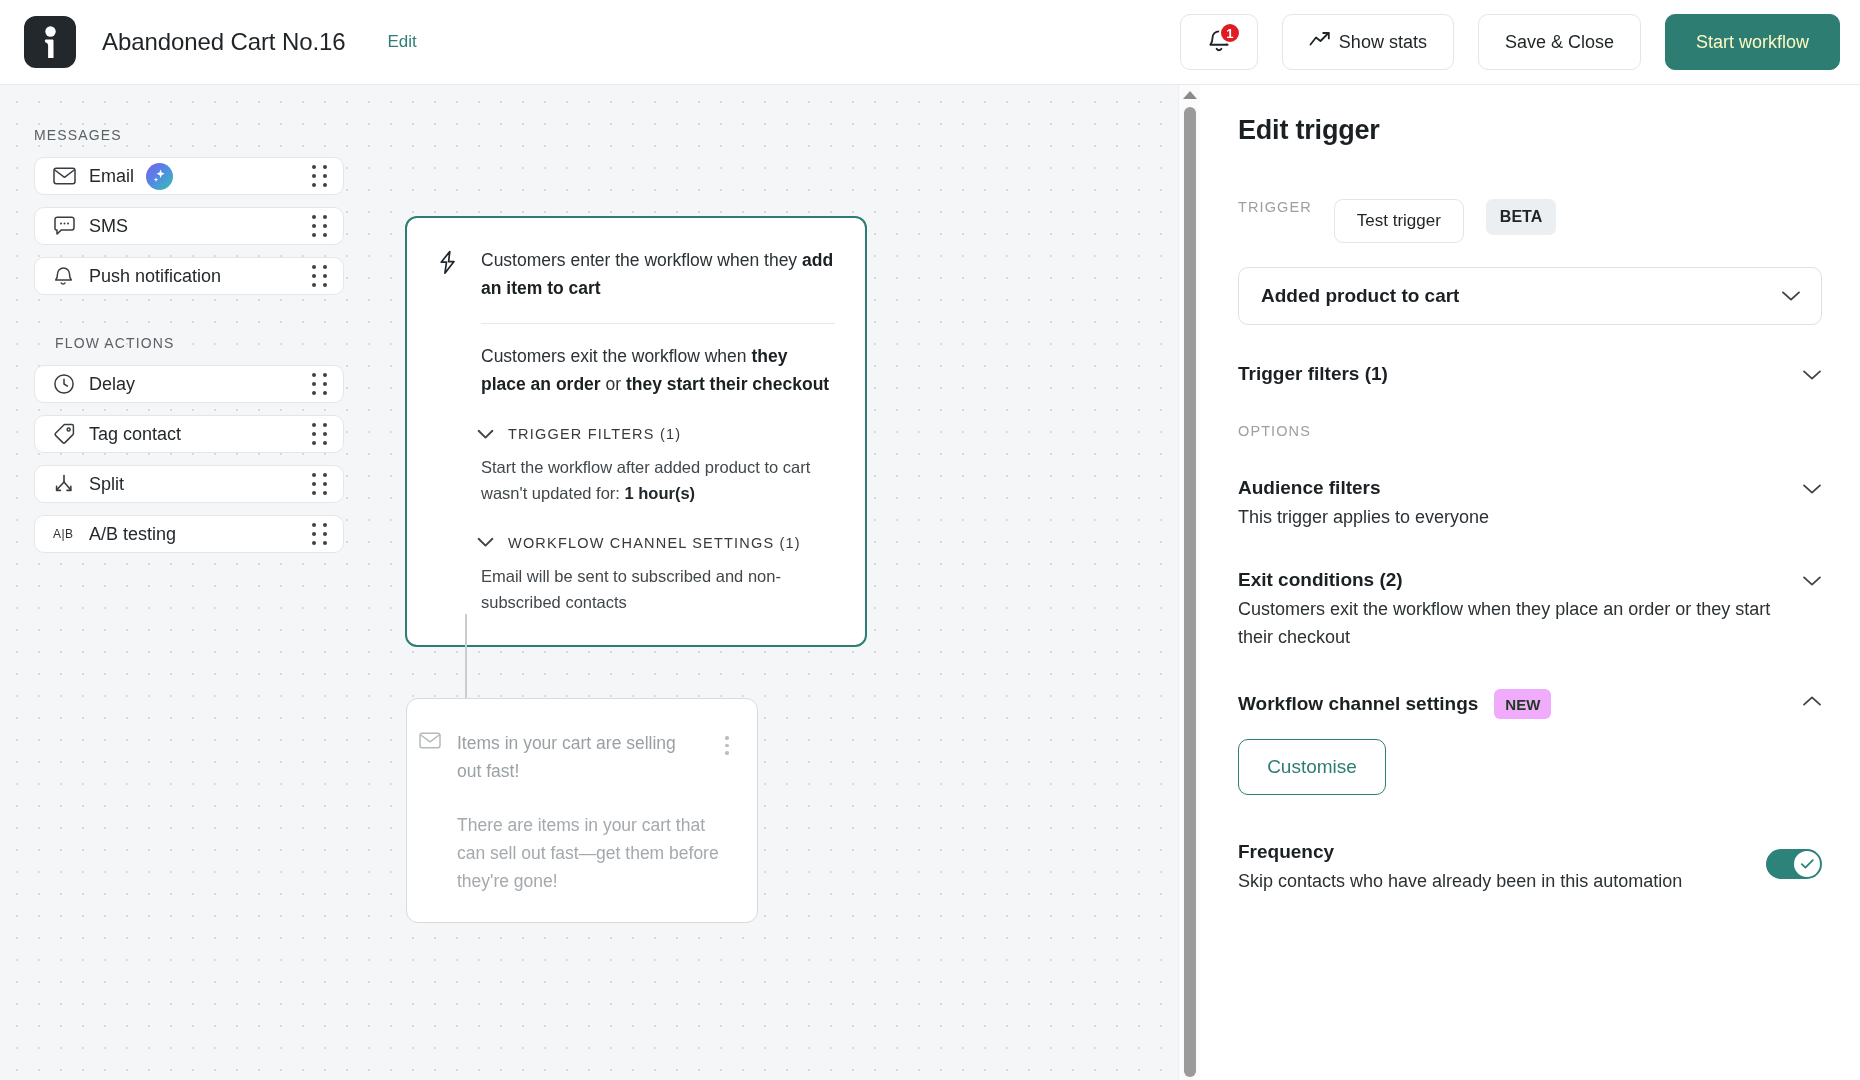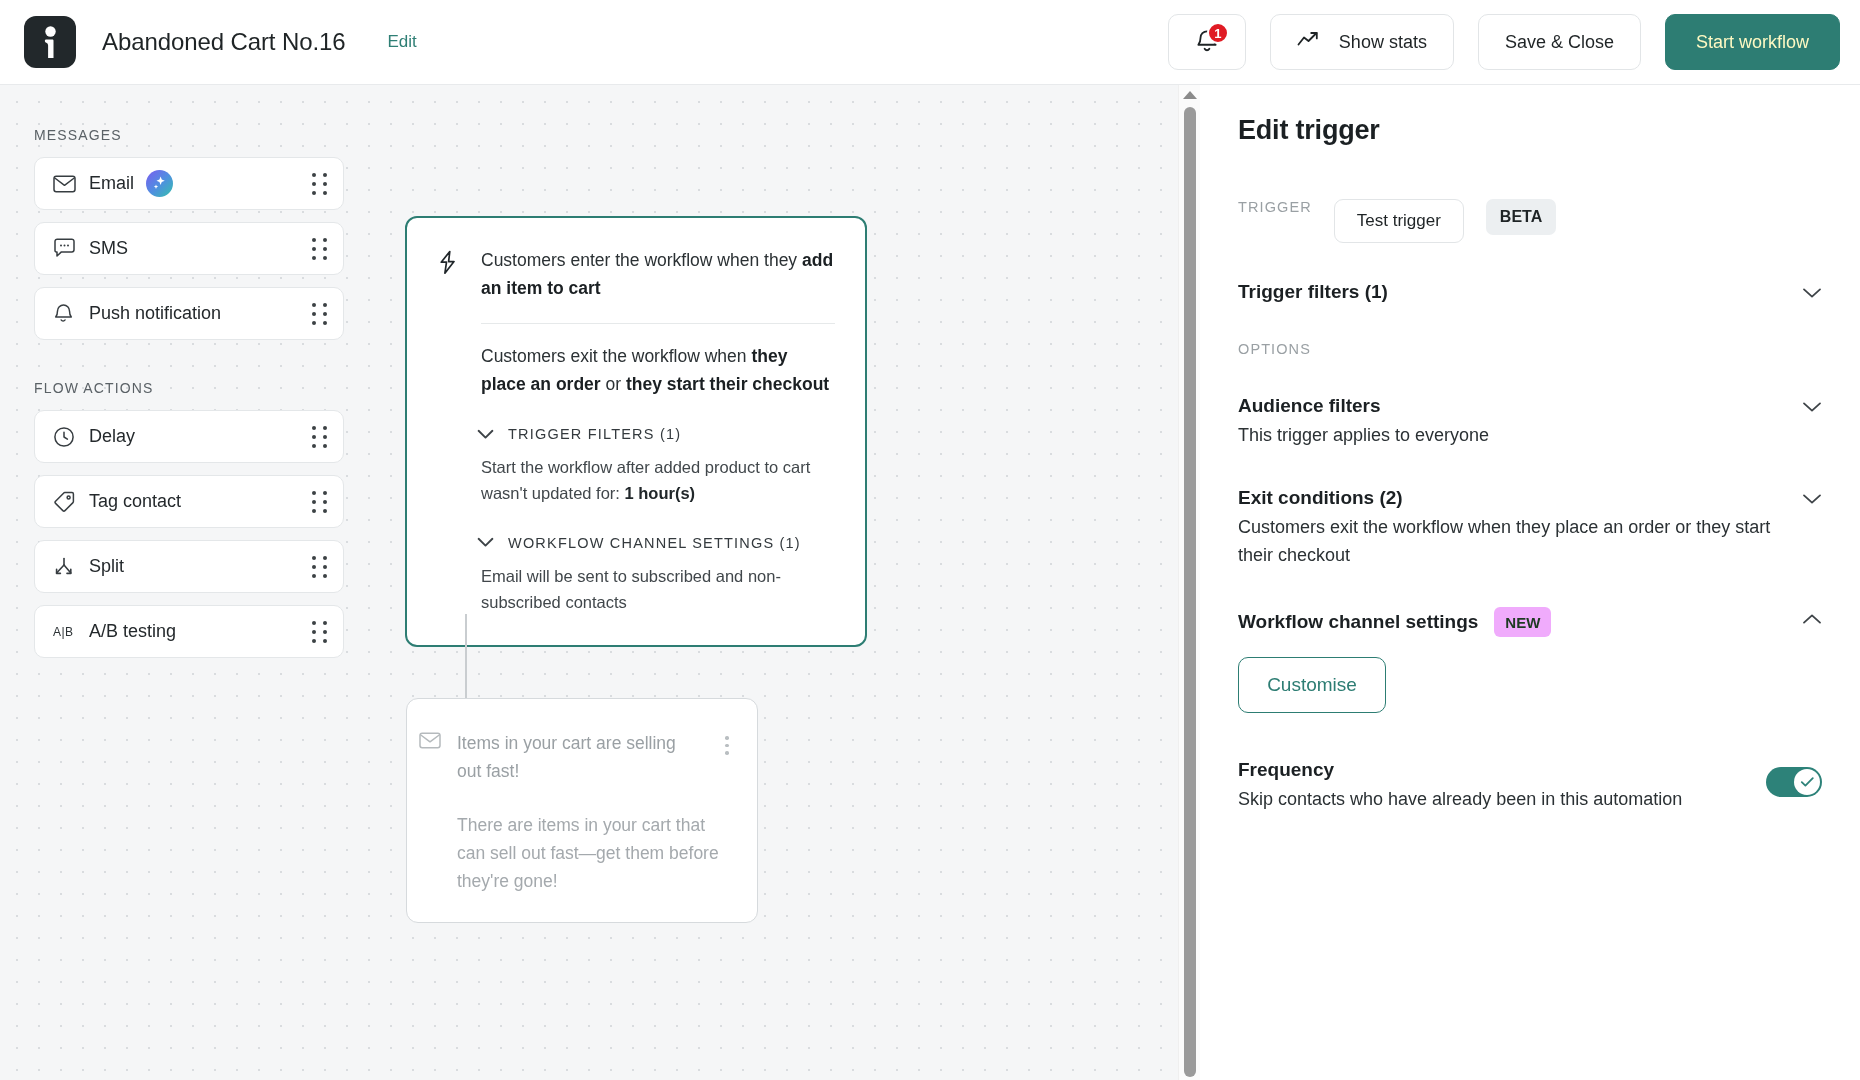--- a/index.html
+++ b/index.html
@@ -39,21 +39,21 @@
   }
   .bell-badge {
     position: absolute; top: 7px; right: 16px;
     min-width: 22px; height: 22px; border-radius: 11px; background: #e01b24;
     color: #fff; font-size: 13px; font-weight: bold;
     display: flex; align-items: center; justify-content: center; padding: 0 5px;
     border: 2px solid #fff;
   }
   .btn {
     height: 56px; border: 1px solid #e2e5e7; border-radius: 10px; background: #fff;
-    display: flex; align-items: center; justify-content: center; gap: 20px;
+    display: flex; align-items: center; justify-content: center; gap: 8px;
     font-size: 18px; color: #1f2426; padding: 0 26px; cursor: pointer;
     white-space: nowrap;
   }
   .btn-primary {
     background: #2d7d73; border-color: #2d7d73; color: #fef9c3; font-weight: normal;
     padding: 0 30px;
   }
 
   
   .body-wrap { display: flex; height: 995px; }
@@ -79,23 +79,23 @@
     position: absolute; left: 5px; top: 22px; width: 12px; height: 970px;
     background: #9a9a9a; border-radius: 6px;
   }
 
   
   .palette { position: absolute; left: 34px; top: 42px; width: 310px; }
   .palette-head {
     font-size: 14px; letter-spacing: 1.15px; color: #5a6166;
     font-weight: 400; text-transform: uppercase; margin-bottom: 14px;
   }
-  .palette-head.second { margin-top: 40px; }
+  .palette-head.second { margin-top: 40px; margin-left: 21px; }
   .pal-card {
-    height: 53px; background: #fff; border: 1px solid #e4e7e9; border-radius: 10px;
+    height: 38px; background: #fff; border: 1px solid #e4e7e9; border-radius: 10px;
     display: flex; align-items: center; padding: 0 16px 0 18px;
     margin-bottom: 12px; cursor: grab;
   }
   .pal-ic { width: 26px; flex: 0 0 26px; display: flex; align-items: center; color: #373d41; }
   .pal-label {
     font-size: 18px; color: #24292c; margin-left: 10px; white-space: nowrap;
   }
   .ai-badge {
     width: 27px; height: 27px; border-radius: 50%; margin-left: 12px;
     background: linear-gradient(135deg, #7a5cf0 0%, #4f8fe0 52%, #35c0ad 100%);
@@ -485,20 +485,28 @@
 
   <div class="panel">
     <div class="panel-title">Edit trigger</div>
 
     <div class="trigger-row">
       <span class="trigger-kicker">TRIGGER</span>
       <span class="pill-btn">Test trigger</span>
       <span class="beta-tag">BETA</span>
     </div>
 
+    <div class="select">
+      <span>Added product to cart</span>
+      <span class="chev">
+        <svg width="20" height="12" viewBox="0 0 20 12" fill="none" stroke="#3d4347" stroke-width="1.9" stroke-linecap="round" stroke-linejoin="round">
+            <path d="M2 2.4 L10 9.6 L18 2.4"></path>
+          </svg>
+      </span>
+    </div>
 
     <div class="sec">
       <div class="sec-main">
         <div class="sec-title-row">
           <span class="sec-title">Trigger filters (1)</span>
         </div>
       </div>
       <span class="sec-chev">
         <svg width="20" height="12" viewBox="0 0 20 12" fill="none" stroke="#3d4347" stroke-width="1.8" stroke-linecap="round" stroke-linejoin="round">
             <path d="M2 2.4 L10 9.6 L18 2.4"></path>

